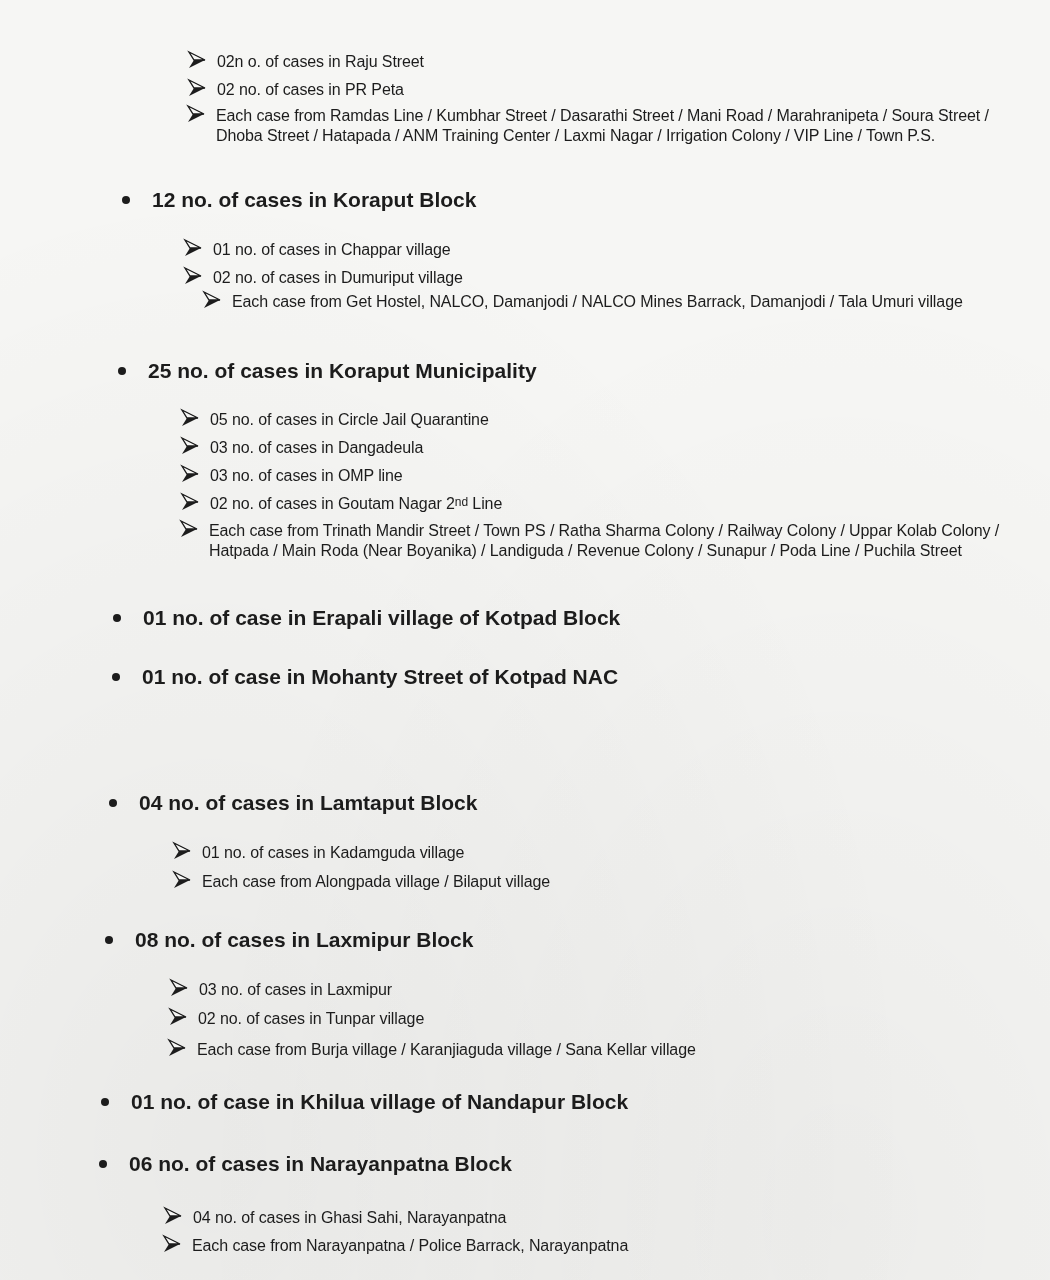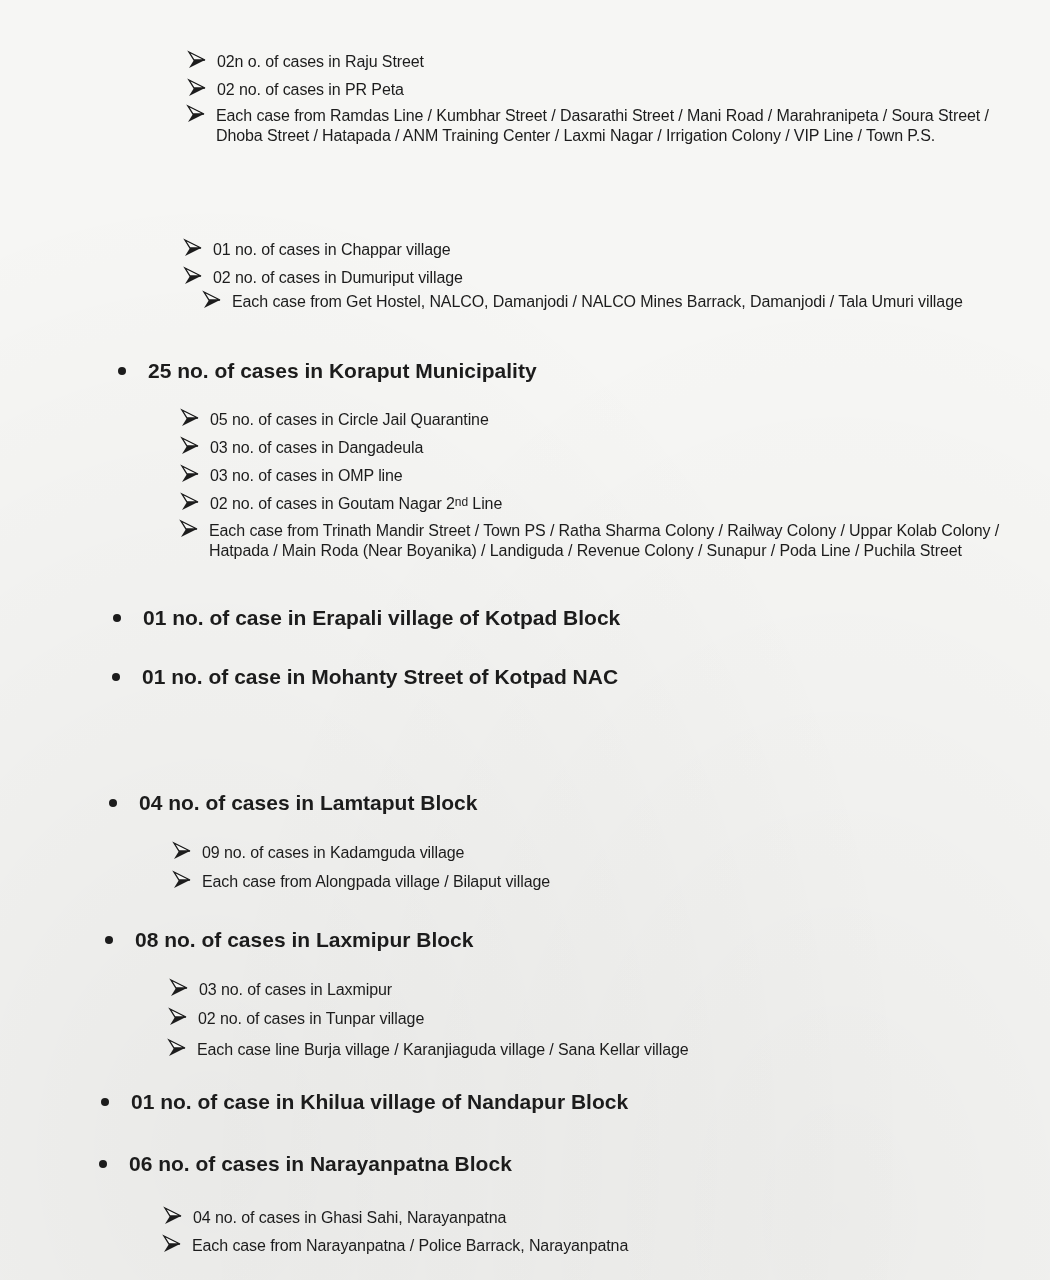--- a/index.html
+++ b/index.html
@@ -62,20 +62,24 @@
       </svg>
     <span class="txt">02 no. of cases in PR Peta</span>
   </div>
   <div class="abs sub wrap" style="left:216px; top:106px; width:775px;">
     <svg class="arrow">
         <use href="#arrowhead"></use>
       </svg>
     <span class="txt">Each case from Ramdas Line / Kumbhar Street / Dasarathi Street / Mani Road / Marahranipeta / Soura Street / Dhoba Street / Hatapada / ANM Training Center / Laxmi Nagar / Irrigation Colony / VIP Line / Town P.S.</span>
   </div>
 
+  <div class="abs main" style="left:152px; top:187px;">
+    <span class="bullet"></span>
+    <span>12 no. of cases in Koraput Block</span>
+  </div>
   <div class="abs sub" style="left:213px; top:240px;">
     <svg class="arrow">
         <use href="#arrowhead"></use>
       </svg>
     <span class="txt">01 no. of cases in Chappar village</span>
   </div>
   <div class="abs sub" style="left:213px; top:268px;">
     <svg class="arrow">
         <use href="#arrowhead"></use>
       </svg>
@@ -133,21 +137,21 @@
   </div>
 
   <div class="abs main" style="left:139px; top:790px;">
     <span class="bullet"></span>
     <span>04 no. of cases in Lamtaput Block</span>
   </div>
   <div class="abs sub" style="left:202px; top:843px;">
     <svg class="arrow">
         <use href="#arrowhead"></use>
       </svg>
-    <span class="txt">09 no. of cases in Kadamguda village</span>
+    <span class="txt">01 no. of cases in Kadamguda village</span>
   </div>
   <div class="abs sub" style="left:202px; top:872px;">
     <svg class="arrow">
         <use href="#arrowhead"></use>
       </svg>
     <span class="txt">Each case from Alongpada village / Bilaput village</span>
   </div>
 
   <div class="abs main" style="left:135px; top:927px;">
     <span class="bullet"></span>
@@ -162,21 +166,21 @@
   <div class="abs sub" style="left:198px; top:1009px;">
     <svg class="arrow">
         <use href="#arrowhead"></use>
       </svg>
     <span class="txt">02 no. of cases in Tunpar village</span>
   </div>
   <div class="abs sub" style="left:197px; top:1040px;">
     <svg class="arrow">
         <use href="#arrowhead"></use>
       </svg>
-    <span class="txt">Each case line Burja village / Karanjiaguda village / Sana Kellar village</span>
+    <span class="txt">Each case from Burja village / Karanjiaguda village / Sana Kellar village</span>
   </div>
 
   <div class="abs main" style="left:131px; top:1089px;">
     <span class="bullet"></span>
     <span>01 no. of case in Khilua village of Nandapur Block</span>
   </div>
 
   <div class="abs main" style="left:129px; top:1151px;">
     <span class="bullet"></span>
     <span>06 no. of cases in Narayanpatna Block</span>

